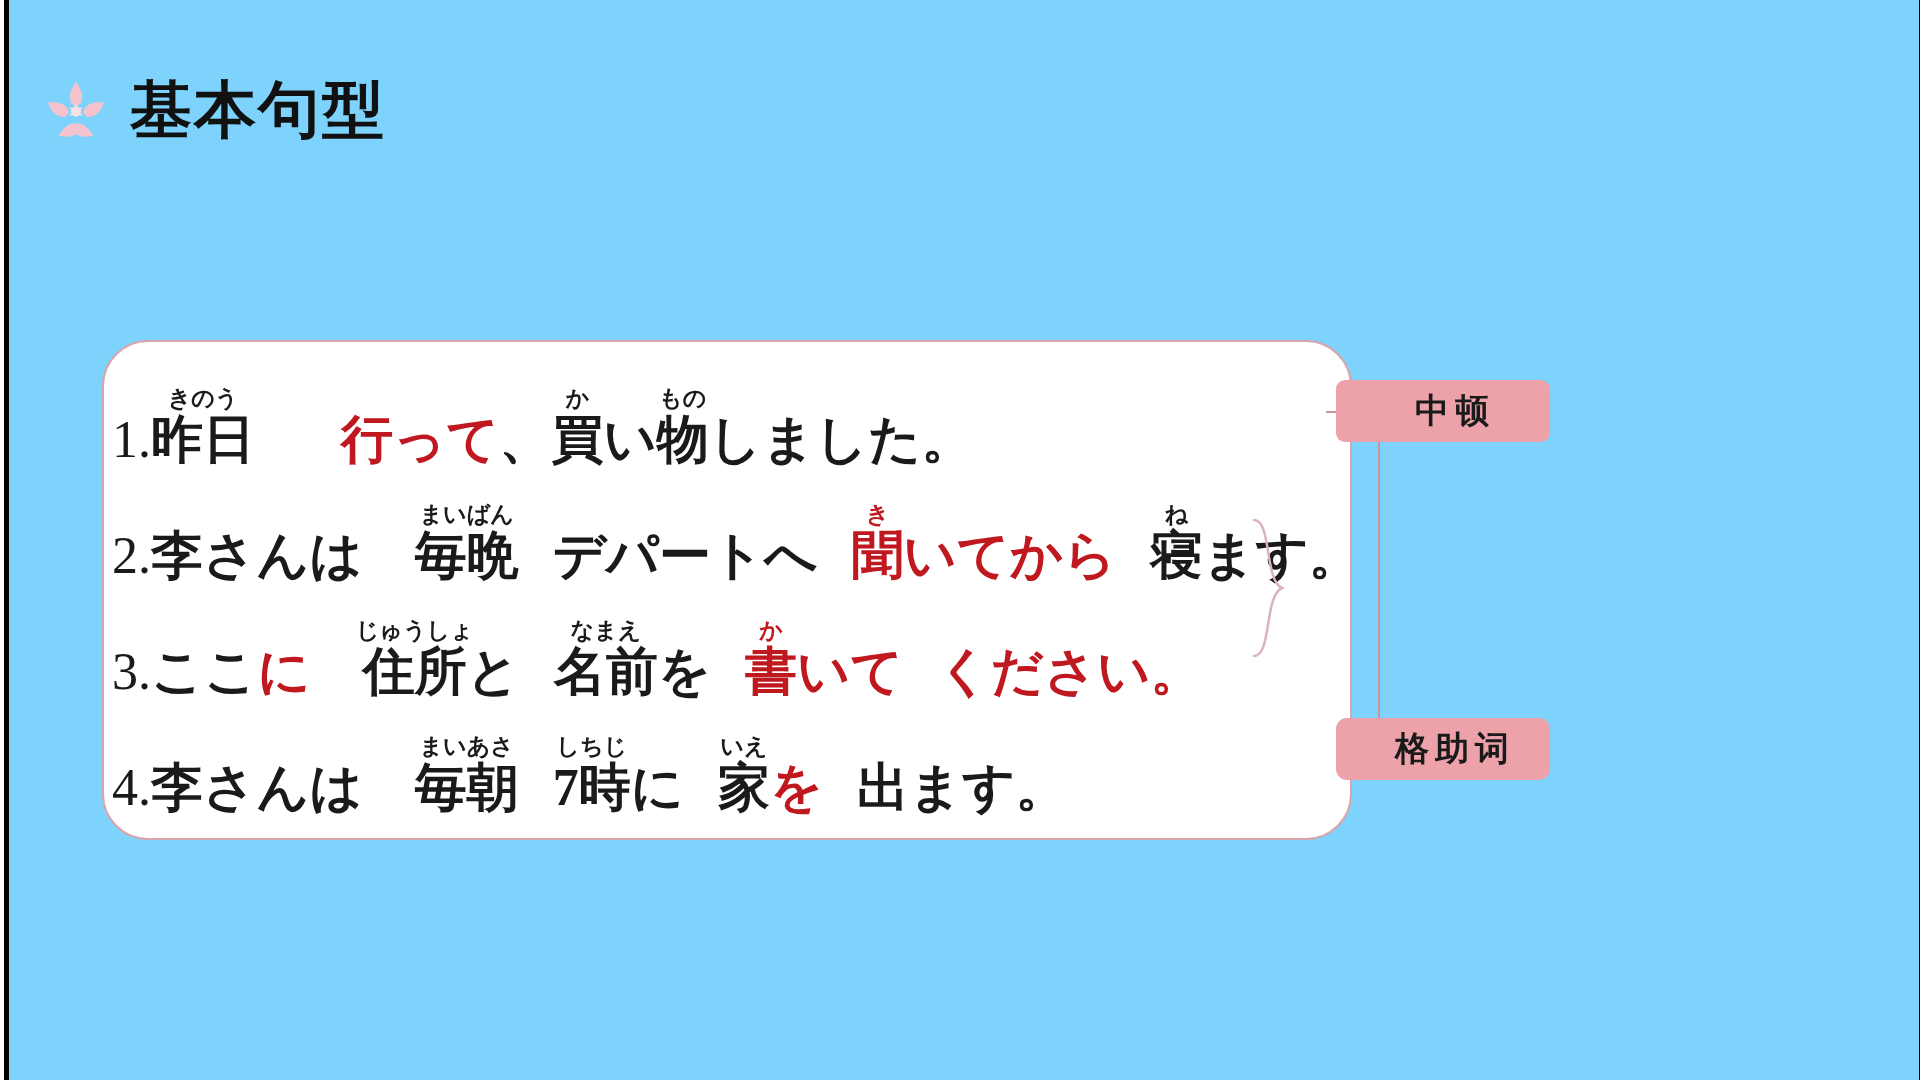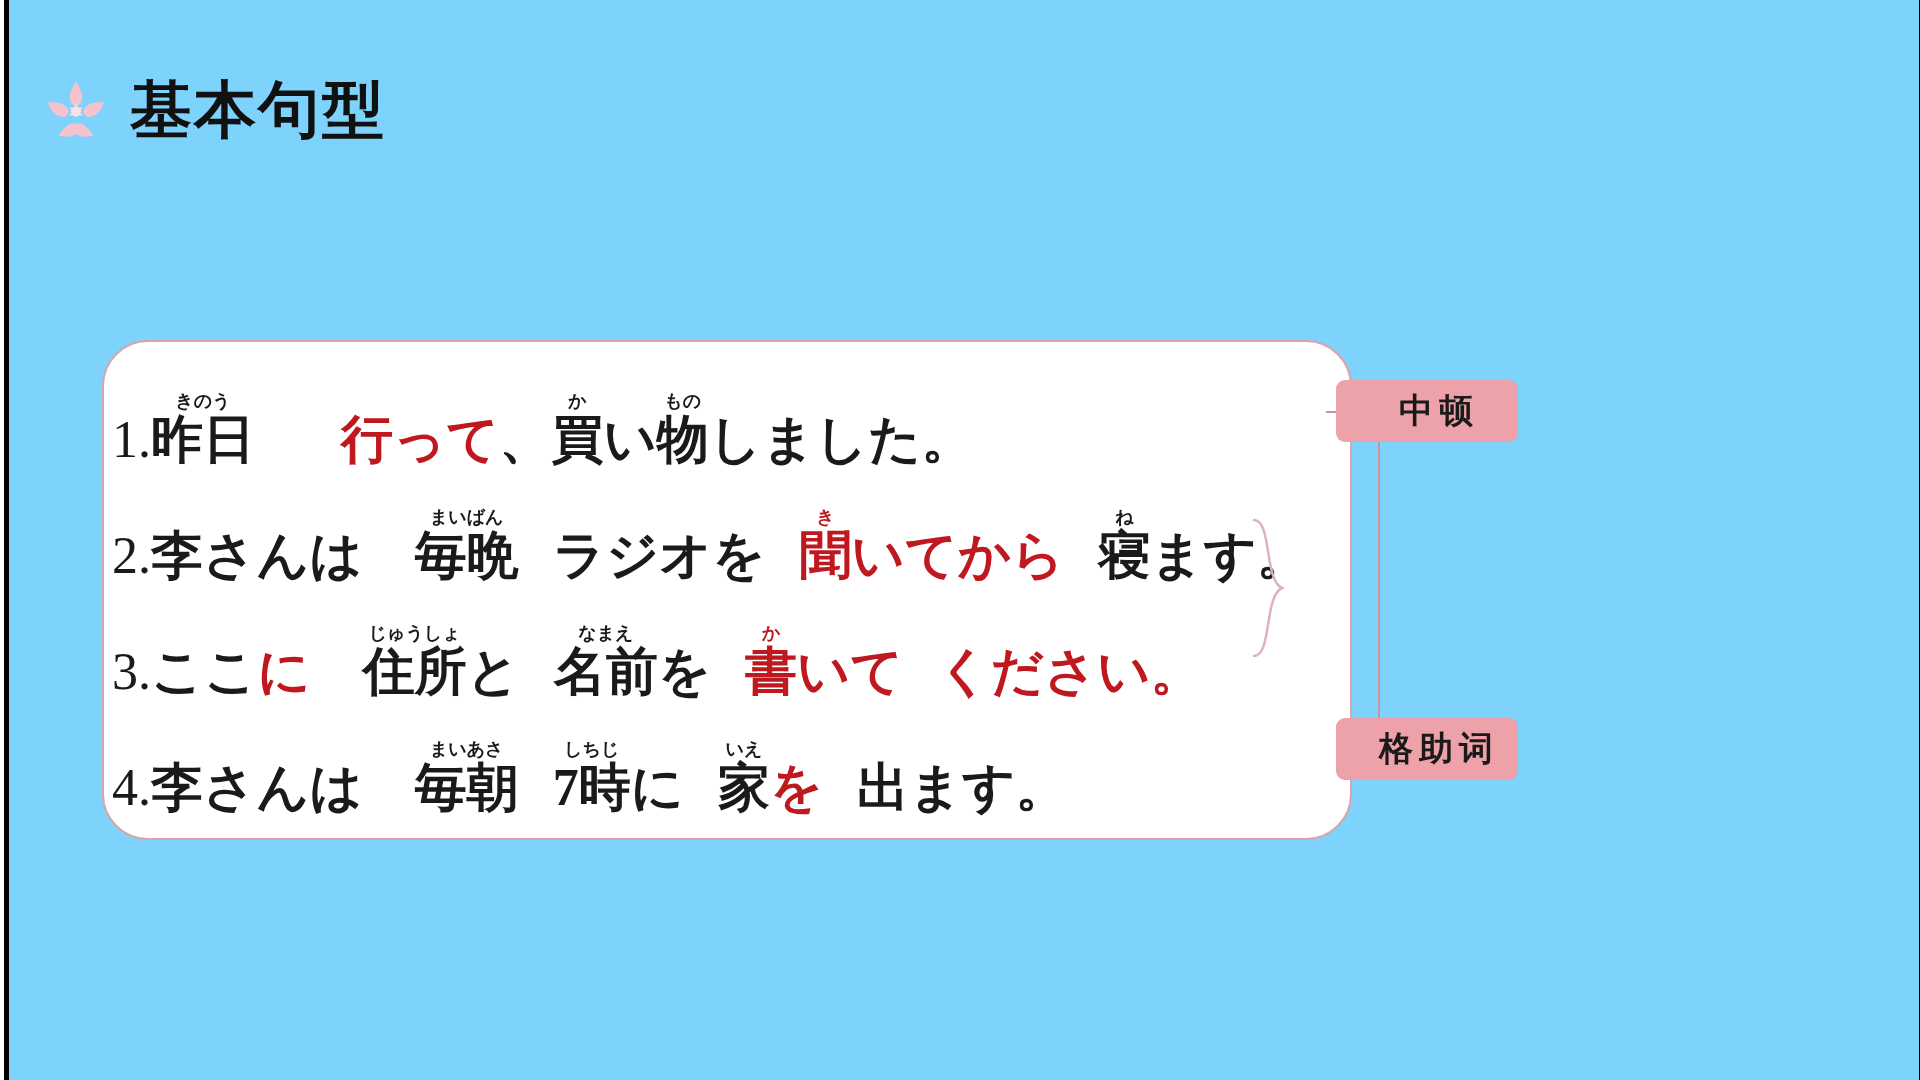--- a/index.html
+++ b/index.html
@@ -102,56 +102,56 @@
   .tok .base {
     display: block;
     white-space: nowrap;
   }
   .tok .furi {
     position: absolute;
     left: 50%;
     transform: translateX(-50%);
     bottom: 100%;
     margin-bottom: 3px;
-    font-size: 18px;
+    font-size: 23px;
     line-height: 1;
     font-weight: bold;
     white-space: nowrap;
     color: inherit;
     font-family: "Liberation Sans", "DejaVu Sans", sans-serif;
   }
   .tok.red { color: #c0181f; }
   .tok.num {
     font-family: "Liberation Serif", "DejaVu Serif", serif;
     font-weight: normal;
   }
   .gap-m { display: inline-block; width: 34px; }
   .gap-l { display: inline-block; width: 52px; }
 
   
   .tag-box {
     position: absolute;
-    width: 182px;
+    width: 214px;
     height: 62px;
     background: #eda2aa;
     border-radius: 9px;
     display: flex;
     align-items: center;
     justify-content: center;
     font-family: "Liberation Serif", "DejaVu Serif", serif;
     font-weight: bold;
     font-size: 34px;
     letter-spacing: 6px;
     color: #1a1a1a;
     box-sizing: border-box;
     padding-left: 24px;
   }
   #tag-0 { left: 1332px; top: 380px; }
   #tag-1 { left: 1332px; top: 562px; }
-  #tag-2 { left: 1332px; top: 718px; }
+  #tag-2 { left: 1332px; top: 718px; border-radius: 11px; }
 
   
   #tag-connector {
     position: absolute;
     left: 1374px;
     top: 400px;
     width: 2px;
     height: 360px;
     background: #c9949c;
   }
@@ -247,21 +247,21 @@
       <span class="tok">
           <span class="base">李さんは</span>
         </span>
       <span class="gap-l"></span>
       <span class="tok">
           <span class="furi">まいばん</span>
           <span class="base">毎晩</span>
         </span>
       <span class="gap-m"></span>
       <span class="tok">
-          <span class="base">ラジオを</span>
+          <span class="base">デパートへ</span>
         </span>
       <span class="gap-m"></span>
       <span class="tok red">
           <span class="furi">き</span>
           <span class="base">聞</span>
         </span>
       <span class="tok red">
           <span class="base">いてから</span>
         </span>
       <span class="gap-m"></span>

